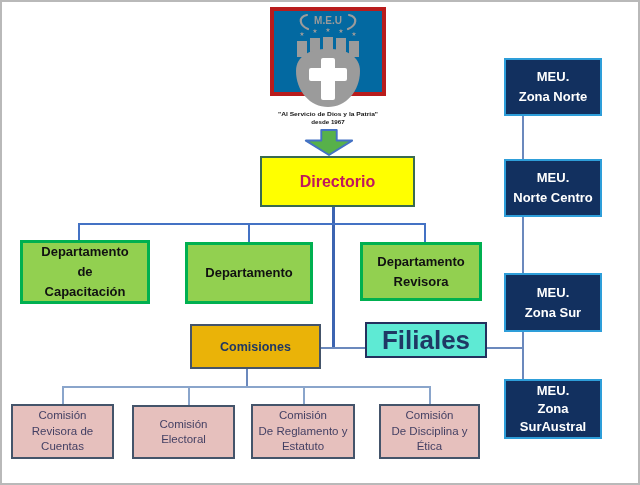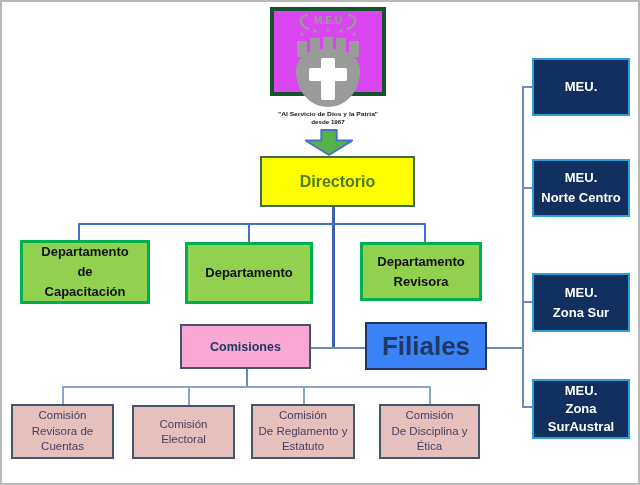--- a/index.html
+++ b/index.html
@@ -3,45 +3,45 @@
 <meta charset="utf-8">
 <style>
   html,body{margin:0;padding:0;background:#fff;font-family:"Liberation Sans",sans-serif;}
   .frame{position:relative;width:640px;height:485px;box-sizing:border-box;
          border:2px solid #b9b9b9;background:#fff;overflow:hidden;}
   .node{position:absolute;box-sizing:border-box;display:flex;flex-direction:column;
         align-items:center;justify-content:center;text-align:center;}
   .node span{display:block;}
 
   .logo{position:absolute;left:268px;top:5px;width:116px;height:89px;box-sizing:border-box;
-        border:4px solid #14532d;background:#d946ef;}
+        border:4px solid #b91c1c;background:#0369a1;}
   .arrow{position:absolute;left:300px;top:127px;width:54px;height:27px;}
 
   .root{left:258px;top:154px;width:155px;height:51px;background:#ffff00;
-        border:2.5px solid #3a6b50;color:#4d7c0f;font-weight:bold;font-size:16px;line-height:24px;justify-content:center;}
+        border:2.5px solid #3a6b50;color:#be185d;font-weight:bold;font-size:16px;line-height:24px;justify-content:center;}
 
   .dept{background:#92d050;border:3px solid #00b050;color:#111;
         font-weight:bold;font-size:13px;line-height:20px;}
   .dept1{left:18px;top:238px;width:130px;height:64px;}
   .dept2{left:183px;top:240px;width:128px;height:62px;}
   .dept3{left:358px;top:240px;width:122px;height:59px;}
 
-  .comisiones{left:178px;top:322px;width:131px;height:45px;background:#f9a8d4;
+  .comisiones{left:188px;top:322px;width:131px;height:45px;background:#eab308;
         border:2px solid #44546a;color:#1f3864;font-weight:bold;font-size:12.5px;align-items:center;}
-  .filiales{left:363px;top:320px;width:122px;height:48px;background:#3b82f6;
+  .filiales{left:363px;top:320px;width:122px;height:36px;background:#5eead4;
         border:2.5px solid #24315e;color:#1f3864;font-weight:bold;font-size:26px;}
 
   .comm{background:#e6c0bd;border:2px solid #44546a;color:#433f63;
         font-size:11.5px;line-height:15.5px;}
   .comm1{left:9px;top:402px;width:103px;height:55px;}
   .comm2{left:130px;top:403px;width:103px;height:54px;}
   .comm3{left:249px;top:402px;width:104px;height:55px;}
   .comm4{left:377px;top:402px;width:101px;height:55px;}
 
-  .zone{left:530px;width:98px;background:#12305f;border:2.5px solid #2e9ed9;
+  .zone{left:502px;width:98px;background:#12305f;border:2.5px solid #2e9ed9;
         color:#ffffff;font-weight:bold;font-size:13px;line-height:20px;}
   .zone1{top:56px;height:58px;}
   .zone2{top:157px;height:58px;}
   .zone3{top:271px;height:59px;}
   .zone4{top:377px;height:60px;line-height:18px;}
 
   .line{position:absolute;background:#6b89bd;}
   .line.strong{background:#3c64b1;}
   .line.bright{background:#4472c4;}
   .line.soft{background:#8aa5cb;}
@@ -138,20 +138,21 @@
     <span>Estatuto</span>
   </div>
   <div class="node comm comm4">
     <span>Comisión</span>
     <span>De Disciplina y</span>
     <span>Ética</span>
   </div>
 
   <div class="node zone zone1">
     <span>MEU.</span>
+    <span>Zona Norte</span>
   </div>
   <div class="node zone zone2">
     <span>MEU.</span>
     <span>Norte Centro</span>
   </div>
   <div class="node zone zone3">
     <span>MEU.</span>
     <span>Zona Sur</span>
   </div>
   <div class="node zone zone4">

